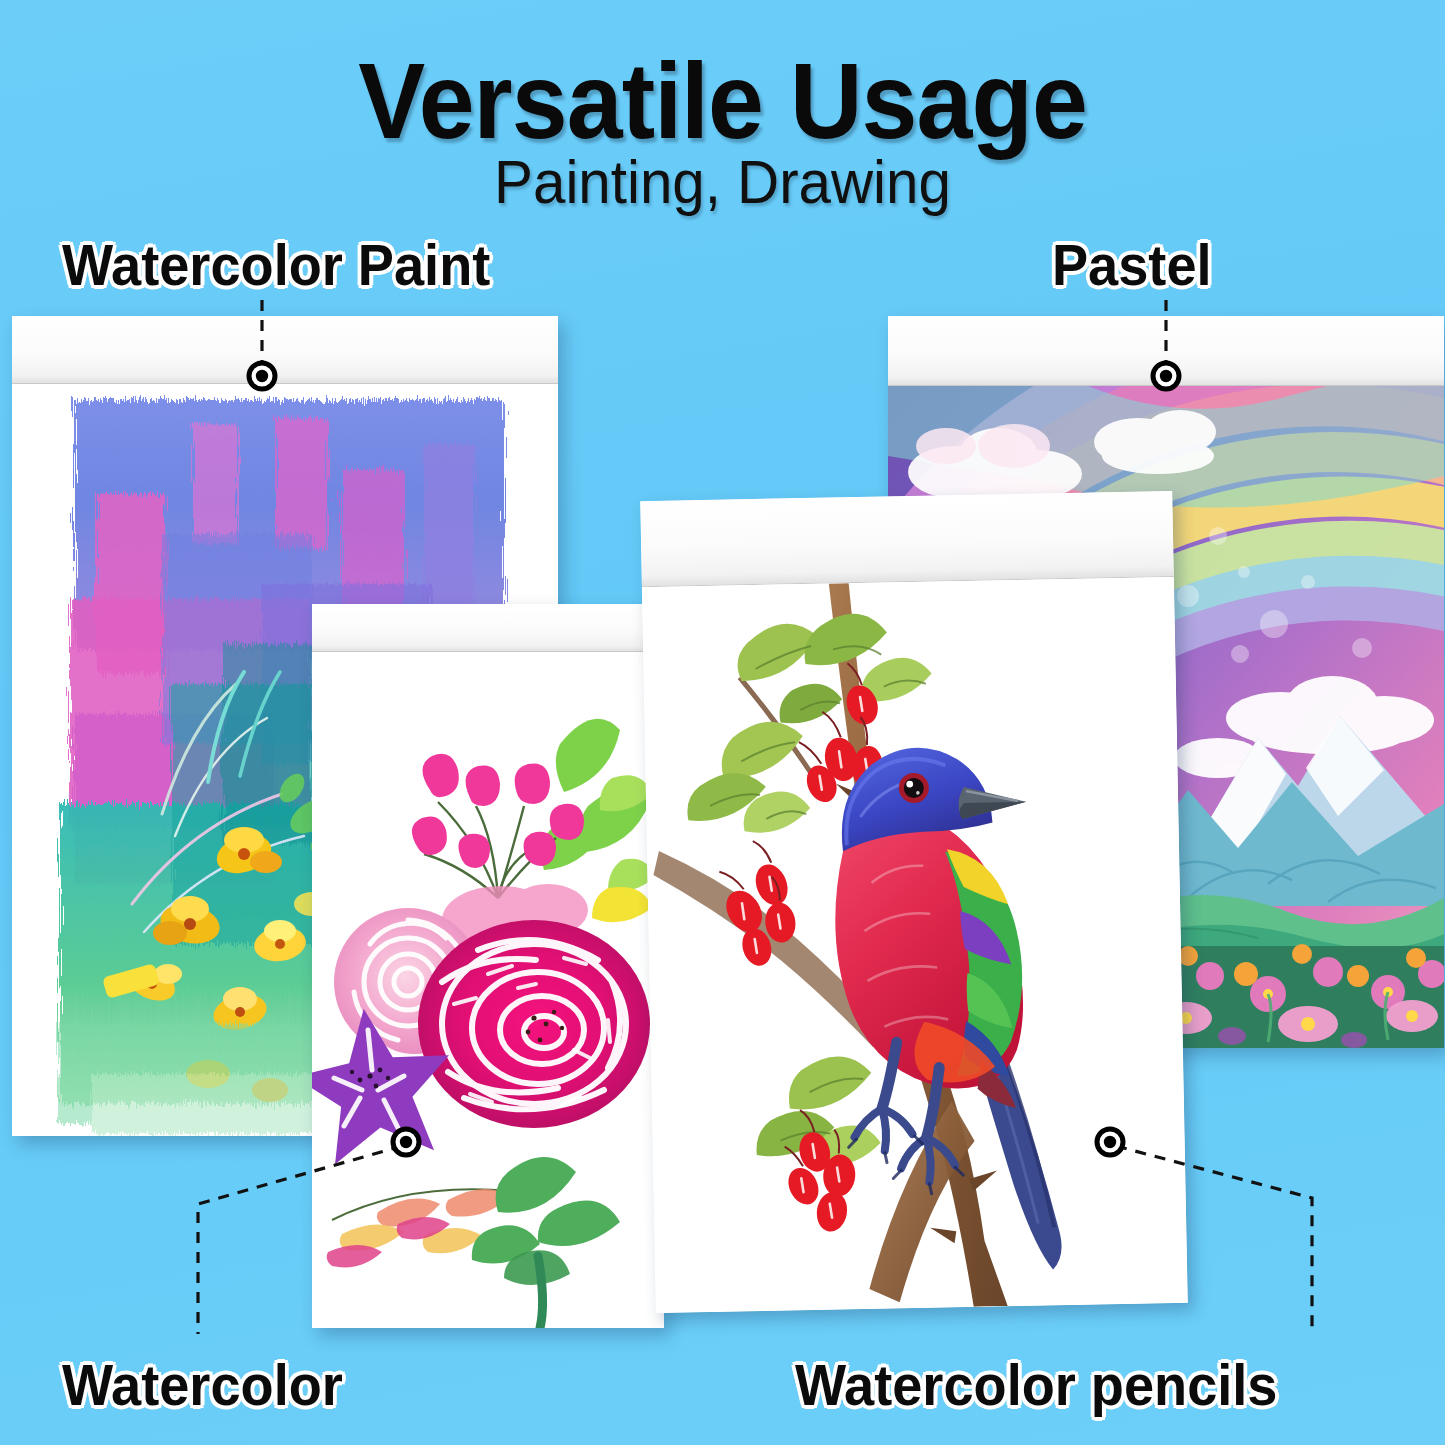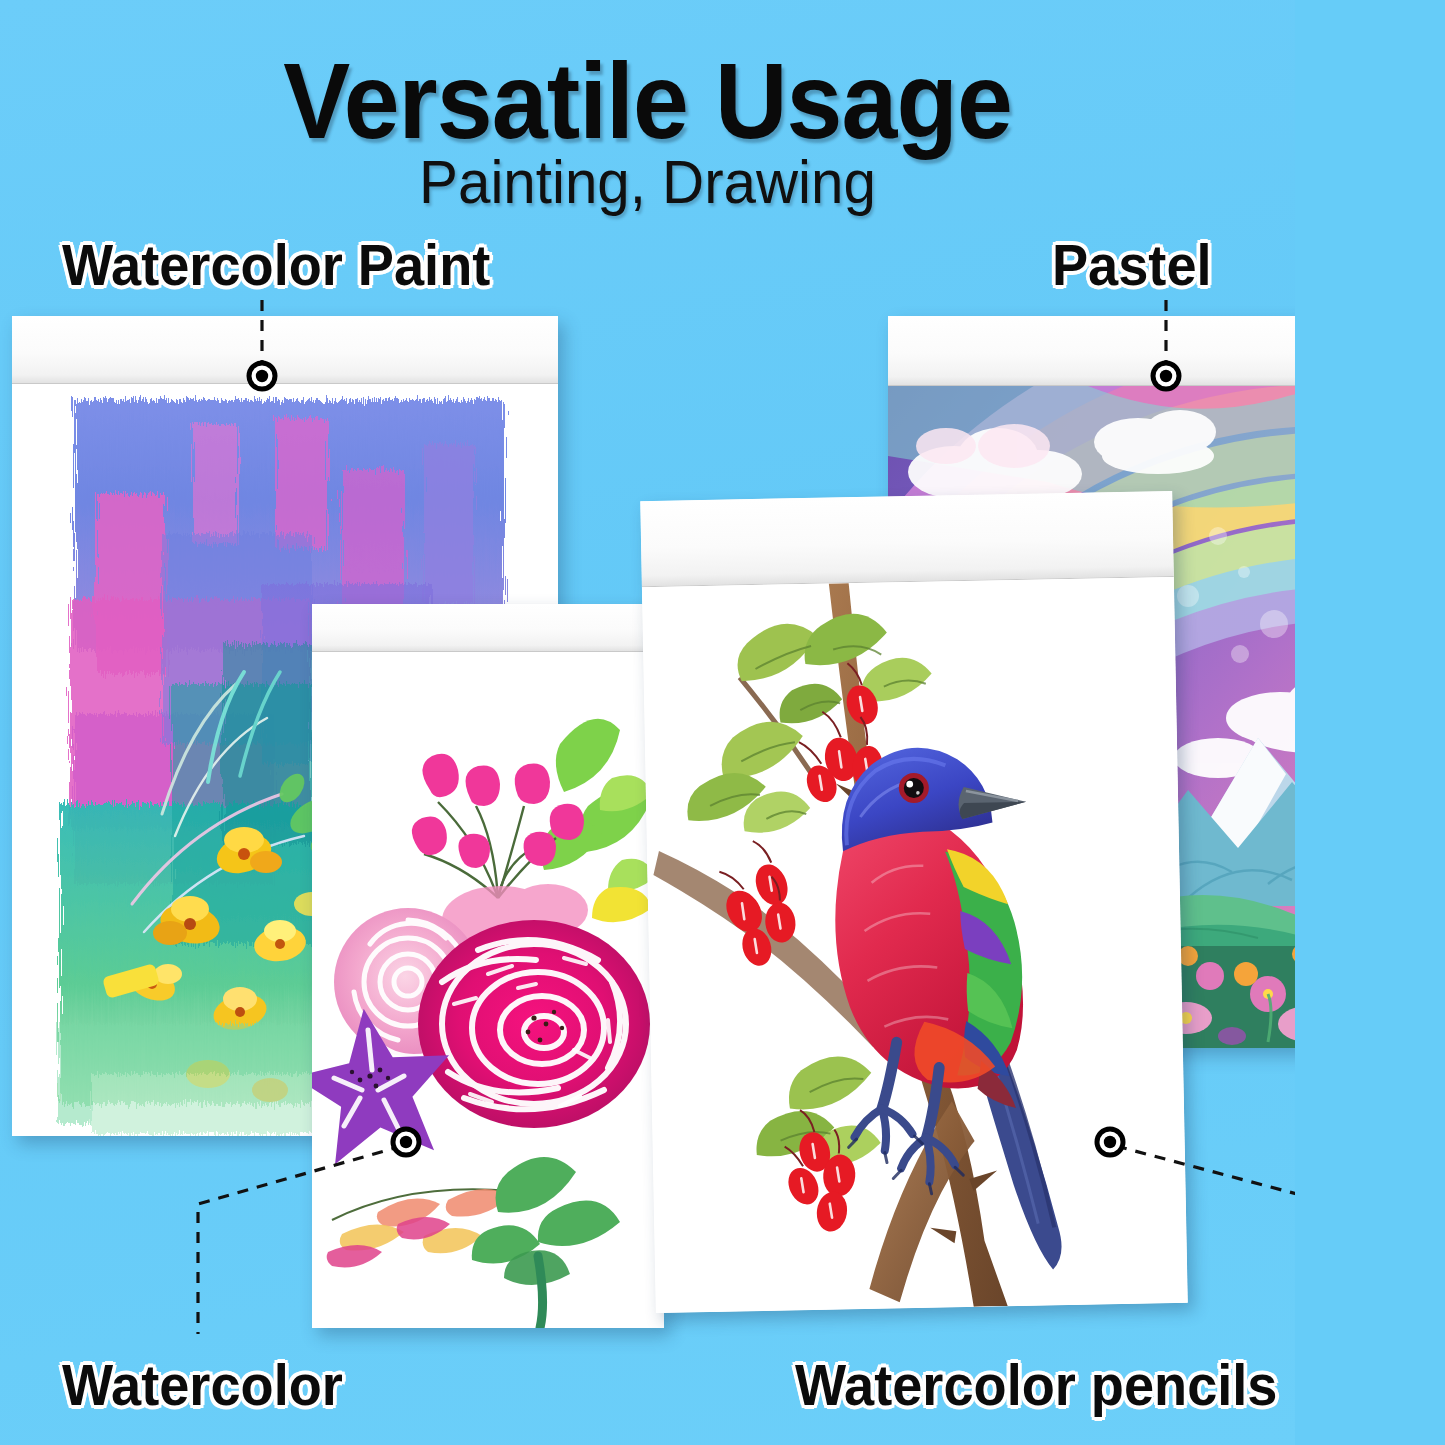--- a/index.html
+++ b/index.html
@@ -6,21 +6,21 @@
   * { margin:0; padding:0; box-sizing:border-box; }
   html,body { width:1445px; height:1445px; overflow:hidden; }
   body {
     font-family:"Liberation Sans", sans-serif;
     background:#66ccf8;
     position:relative;
   }
 
   #stage {
     position:absolute; inset:0;
-    width:1295px; height:1445px;
+    width:1445px; height:1445px;
     background:linear-gradient(170deg,#6ccdf9 0%,#63c9f7 45%,#6ccff9 100%);
     overflow:hidden;
   }
 
   
   .title {
     position:absolute; left:0; right:0; top:38px;
     text-align:center;
     font-size:108px; font-weight:bold;
     letter-spacing:-1px;

